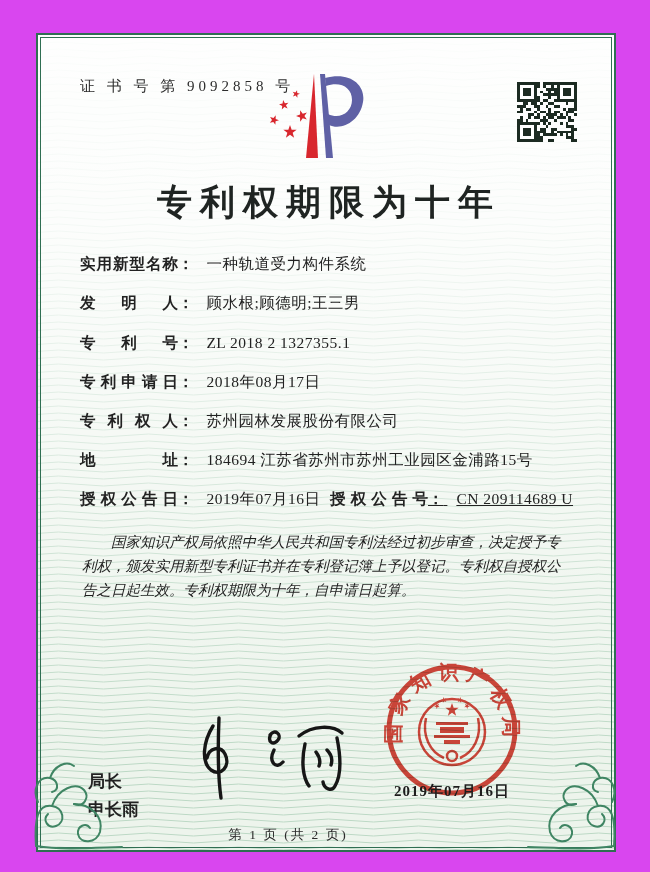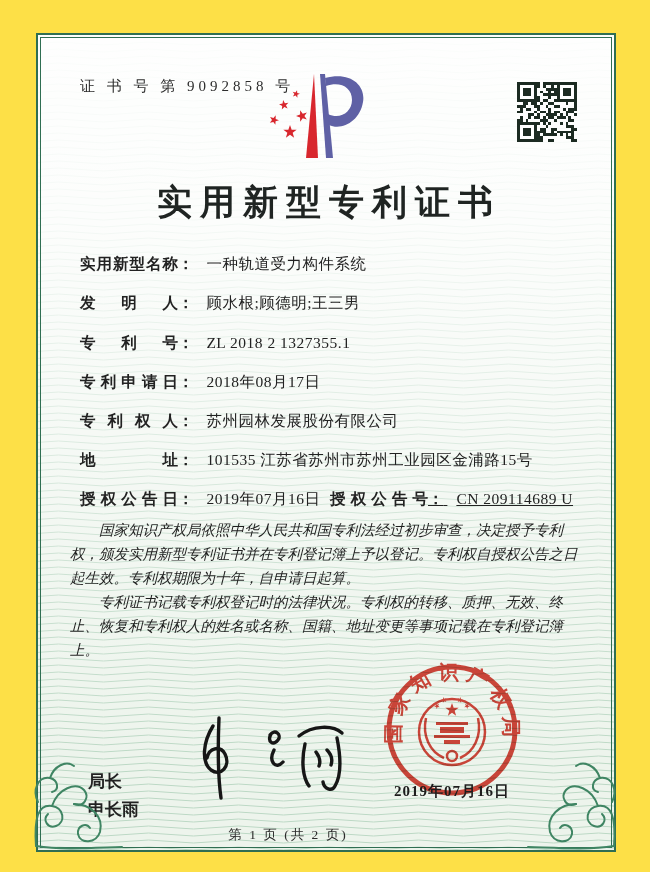--- a/index.html
+++ b/index.html
@@ -1,17 +1,17 @@
 <!DOCTYPE html>
 <html><head>
 <meta charset="utf-8">
 <style>
   html,body{margin:0;padding:0;background:#ffffff;}
   .stage{
-    position:relative;width:650px;height:872px;background:#fde047;overflow:hidden;
+    position:relative;width:650px;height:872px;background:#d946ef;overflow:hidden;
     font-family:"Liberation Serif","DejaVu Serif",serif;color:#222;
   }
   
   .paper{position:absolute;left:36px;top:33px;right:34px;bottom:20px;}
   .frame{position:absolute;inset:0;border:2px solid #2f6e52;z-index:4;pointer-events:none;}
   .frame::after{content:"";position:absolute;inset:2px;border:1.5px solid #2f6e52;}
   .bg-svg{position:absolute;inset:0;width:100%;height:100%;z-index:0;}
   .bg-fade{position:absolute;inset:0;z-index:1;
     background:linear-gradient(180deg,rgba(255,255,255,.95) 0%,rgba(255,255,255,.85) 22%,
       rgba(255,255,255,.55) 45%,rgba(255,255,255,.22) 68%,rgba(255,255,255,0) 90%);}
@@ -23,21 +23,21 @@
   .title{left:0;top:179px;width:650px;text-align:center;font-size:35px;font-weight:600;
     letter-spacing:8px;text-indent:8px;color:#1f2422;}
   .row{left:80px;right:60px;height:22px;font-size:15.5px;white-space:nowrap;}
   .lab{display:inline-block;width:98px;text-align:justify;text-align-last:justify;
     font-weight:600;color:#222;vertical-align:top;}
   .colon{font-weight:600;}
   .val{margin-left:9px;font-weight:500;letter-spacing:.5px;}
   .grant2{position:absolute;left:250px;top:0;text-decoration:underline;}
   .paras{left:70px;top:518px;width:514px;font-size:14.5px;line-height:24px;
     font-style:italic;color:#1e1e1e;z-index:2;}
-  .paras p{margin:0;text-indent:2em;}
+  .paras p{margin:12px;text-indent:2em;}
   .signer{left:88px;font-size:17px;font-weight:600;
     font-family:"Liberation Sans","DejaVu Sans",sans-serif;color:#222;margin-top:36px;}
   .sig{left:185px;top:714px;z-index:3;}
   .seal{left:382px;top:660px;z-index:3;opacity:.92;mix-blend-mode:multiply;}
   .seal-date{left:394px;top:782px;font-size:15px;font-weight:600;letter-spacing:1px;
     color:#1d1d1d;z-index:3;}
   .footer{left:0;top:826px;width:576px;text-align:center;font-size:13.5px;
     letter-spacing:2px;color:#2a2a2a;}
   .orn{z-index:5;pointer-events:none;}
   .orn-l{left:26px;top:742px;}
@@ -225,21 +225,21 @@
         <rect x="2" y="2" width="3" height="3"></rect>
         <rect x="14" y="0" width="7" height="7"></rect>
         <rect x="15" y="1" width="5" height="5" fill="#fff"></rect>
         <rect x="16" y="2" width="3" height="3"></rect>
         <rect x="0" y="14" width="7" height="7"></rect>
         <rect x="1" y="15" width="5" height="5" fill="#fff"></rect>
         <rect x="2" y="16" width="3" height="3"></rect>
       </g>
     </svg>
 
-  <div class="abs title">实用新型专利证书</div>
+  <div class="abs title">专利权期限为十年</div>
 
   <div class="abs row" style="top:254px">
     <span class="lab">实用新型名称</span><span class="colon">：</span>
     <span class="val">一种轨道受力构件系统</span>
   </div>
   <div class="abs row" style="top:293px">
     <span class="lab">发明人</span><span class="colon">：</span>
     <span class="val">顾水根;顾德明;王三男</span>
   </div>
   <div class="abs row" style="top:333px">
@@ -249,35 +249,34 @@
   <div class="abs row" style="top:372px">
     <span class="lab">专利申请日</span><span class="colon">：</span>
     <span class="val">2018年08月17日</span>
   </div>
   <div class="abs row" style="top:411px">
     <span class="lab">专利权人</span><span class="colon">：</span>
     <span class="val">苏州园林发展股份有限公司</span>
   </div>
   <div class="abs row" style="top:450px">
     <span class="lab">地址</span><span class="colon">：</span>
-    <span class="val">101535 江苏省苏州市苏州工业园区金浦路15号</span>
+    <span class="val">184694 江苏省苏州市苏州工业园区金浦路15号</span>
   </div>
 
   <div class="abs row" style="top:489px">
     <span class="lab">授权公告日</span><span class="colon">：</span>
     <span class="val">2019年07月16日</span>
     <span class="grant2">
       <span class="lab">授权公告号</span><span class="colon">：</span>
       <span class="val">CN 209114689 U</span>
     </span>
   </div>
 
   <div class="abs paras">
     <p>国家知识产权局依照中华人民共和国专利法经过初步审查，决定授予专利权，颁发实用新型专利证书并在专利登记簿上予以登记。专利权自授权公告之日起生效。专利权期限为十年，自申请日起算。</p>
-    <p>专利证书记载专利权登记时的法律状况。专利权的转移、质押、无效、终止、恢复和专利权人的姓名或名称、国籍、地址变更等事项记载在专利登记簿上。</p>
   </div>
 
   <div class="abs signer" style="top:734px">局长</div>
   <div class="abs signer" style="top:762px">申长雨</div>
 
   <svg class="abs sig" width="165" height="88" viewBox="0 0 165 88" xmlns="http://www.w3.org/2000/svg" fill="none" stroke="#161616" stroke-width="3.4" stroke-linecap="round" stroke-linejoin="round">
     <path d="M28,12 C18,28 16,48 26,56 C36,63 46,52 40,40 C35,31 24,34 22,44"></path>
     <path d="M34,4 C33,28 32,56 36,84"></path>
     <path d="M86,20 C82,28 88,32 93,26 C97,21 90,14 85,21"></path>
     <path d="M89,36 C83,48 91,56 98,48"></path>

